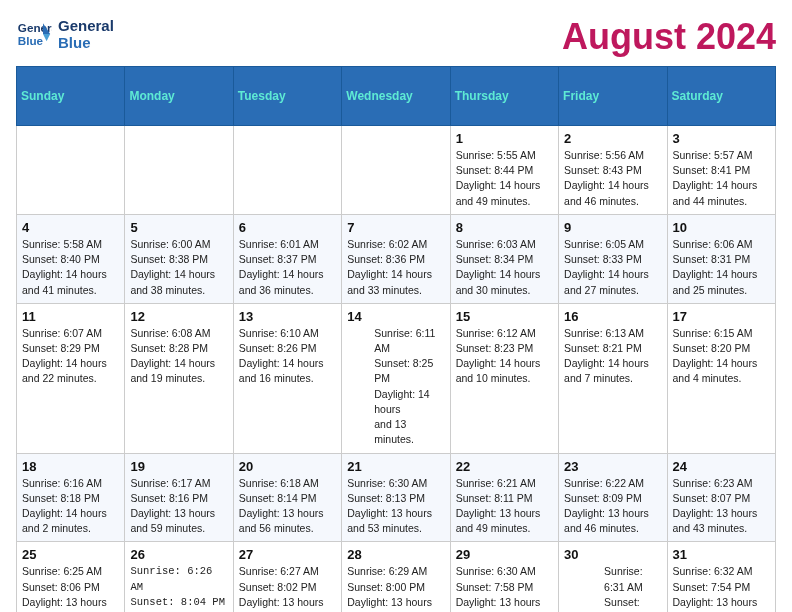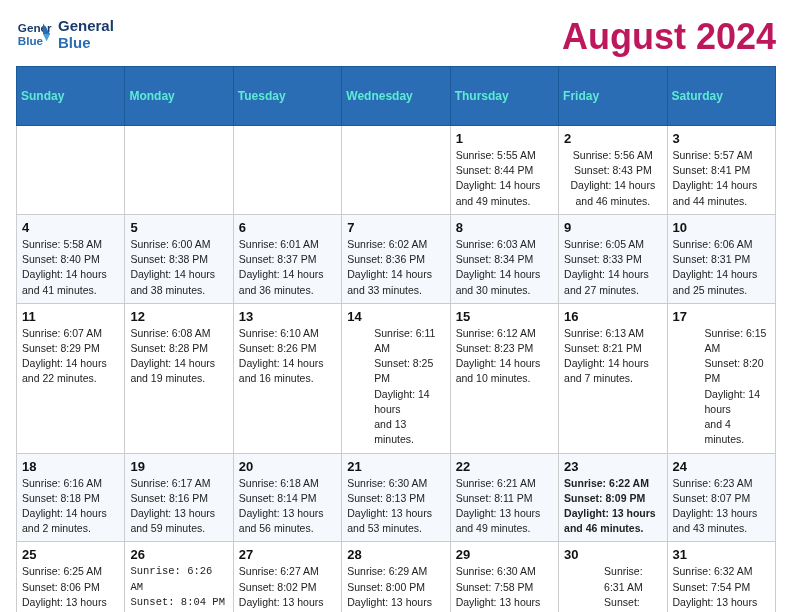--- a/index.html
+++ b/index.html
@@ -118,21 +118,21 @@
         <td class="empty-cell"></td>
         <td>
           <div class="day-number">1</div>
           <div class="day-info" style="white-space: pre-line;">Sunrise: 5:55 AM
 Sunset: 8:44 PM
 Daylight: 14 hours
 and 49 minutes.</div>
         </td>
         <td>
           <div class="day-number">2</div>
-          <div class="day-info" style="white-space: pre-line; text-align: center;">Sunrise: 5:56 AM
+          <div class="day-info" style="white-space: pre-line;">Sunrise: 5:56 AM
 Sunset: 8:43 PM
 Daylight: 14 hours
 and 46 minutes.</div>
         </td>
         <td>
           <div class="day-number">3</div>
           <div class="day-info" style="white-space: pre-line;">Sunrise: 5:57 AM
 Sunset: 8:41 PM
 Daylight: 14 hours
 and 44 minutes.</div>
@@ -227,21 +227,21 @@
         </td>
         <td>
           <div class="day-number">16</div>
           <div class="day-info" style="white-space: pre-line;">Sunrise: 6:13 AM
 Sunset: 8:21 PM
 Daylight: 14 hours
 and 7 minutes.</div>
         </td>
         <td>
           <div class="day-number">17</div>
-          <div class="day-info" style="white-space: pre-line; margin-left: 32px;">Sunrise: 6:15 AM
+          <div class="day-info" style="white-space: pre-line;">Sunrise: 6:15 AM
 Sunset: 8:20 PM
 Daylight: 14 hours
 and 4 minutes.</div>
         </td>
       </tr>
       <tr>
         <td>
           <div class="day-number">18</div>
           <div class="day-info" style="white-space: pre-line;">Sunrise: 6:16 AM
 Sunset: 8:18 PM
@@ -271,21 +271,21 @@
         </td>
         <td>
           <div class="day-number">22</div>
           <div class="day-info" style="white-space: pre-line;">Sunrise: 6:21 AM
 Sunset: 8:11 PM
 Daylight: 13 hours
 and 49 minutes.</div>
         </td>
         <td>
           <div class="day-number">23</div>
-          <div class="day-info" style="white-space: pre-line; font-weight: bold;">Sunrise: 6:22 AM
+          <div class="day-info" style="white-space: pre-line;">Sunrise: 6:22 AM
 Sunset: 8:09 PM
 Daylight: 13 hours
 and 46 minutes.</div>
         </td>
         <td>
           <div class="day-number">24</div>
           <div class="day-info" style="white-space: pre-line;">Sunrise: 6:23 AM
 Sunset: 8:07 PM
 Daylight: 13 hours
 and 43 minutes.</div>

